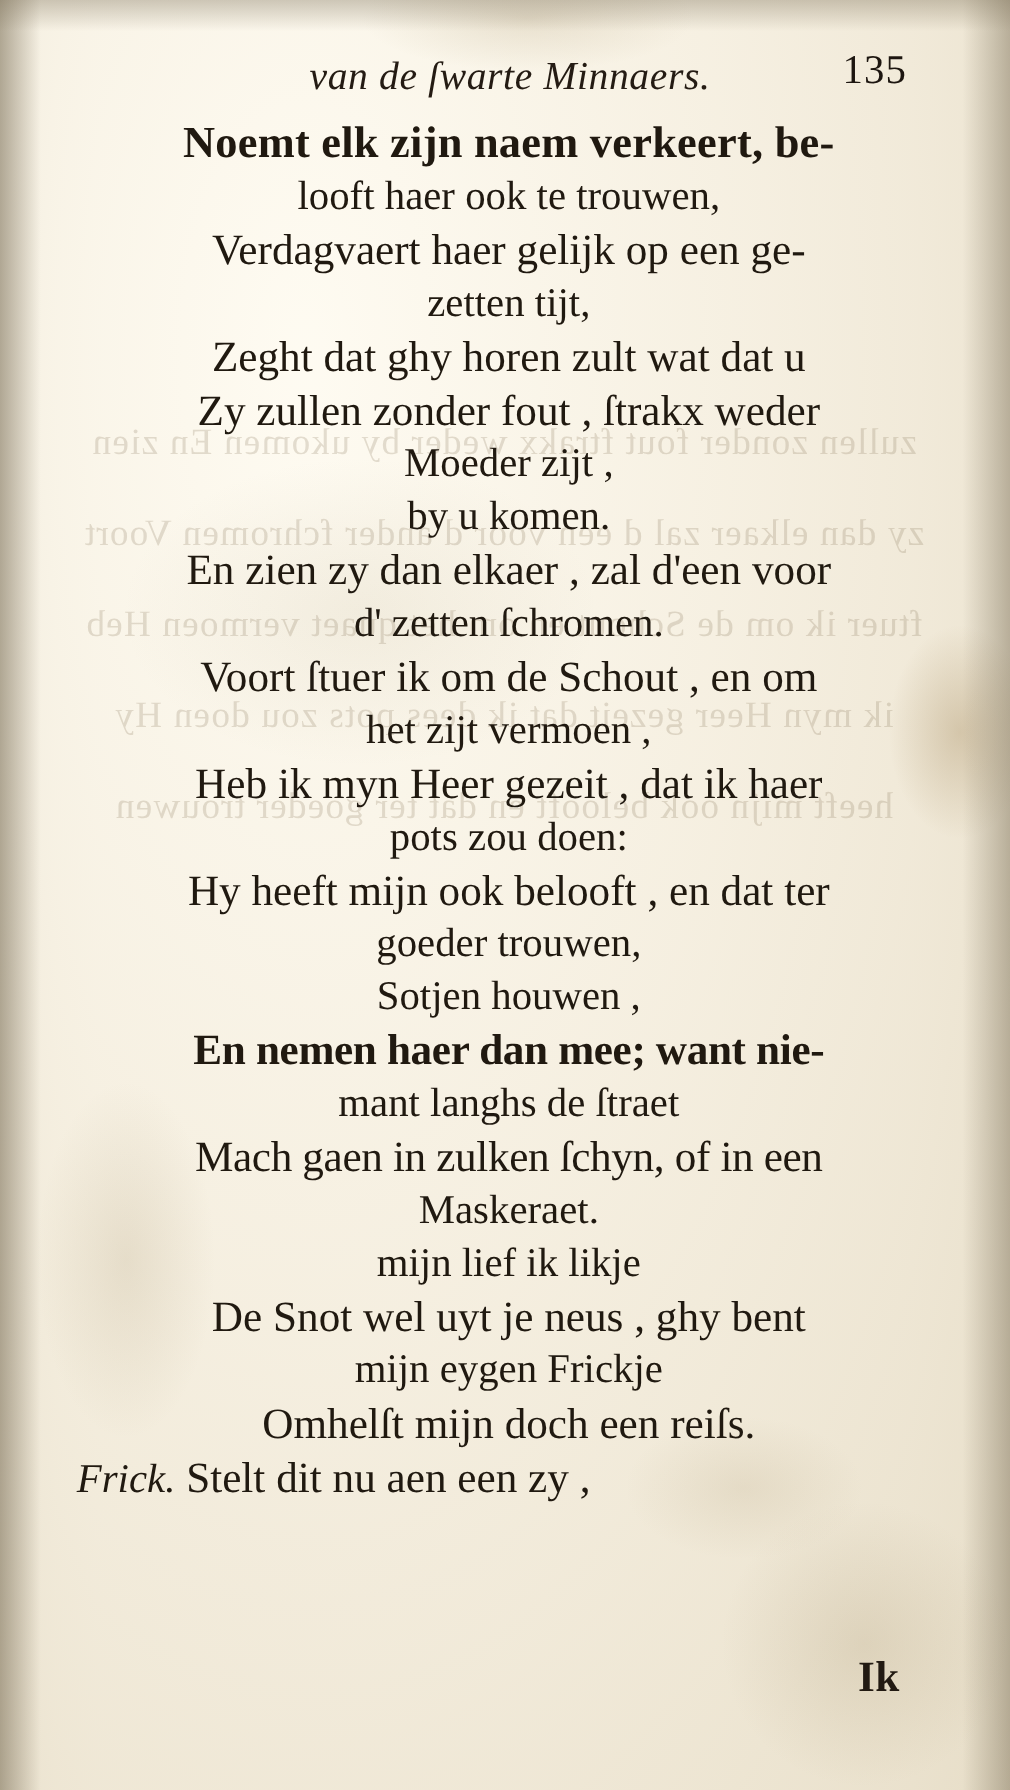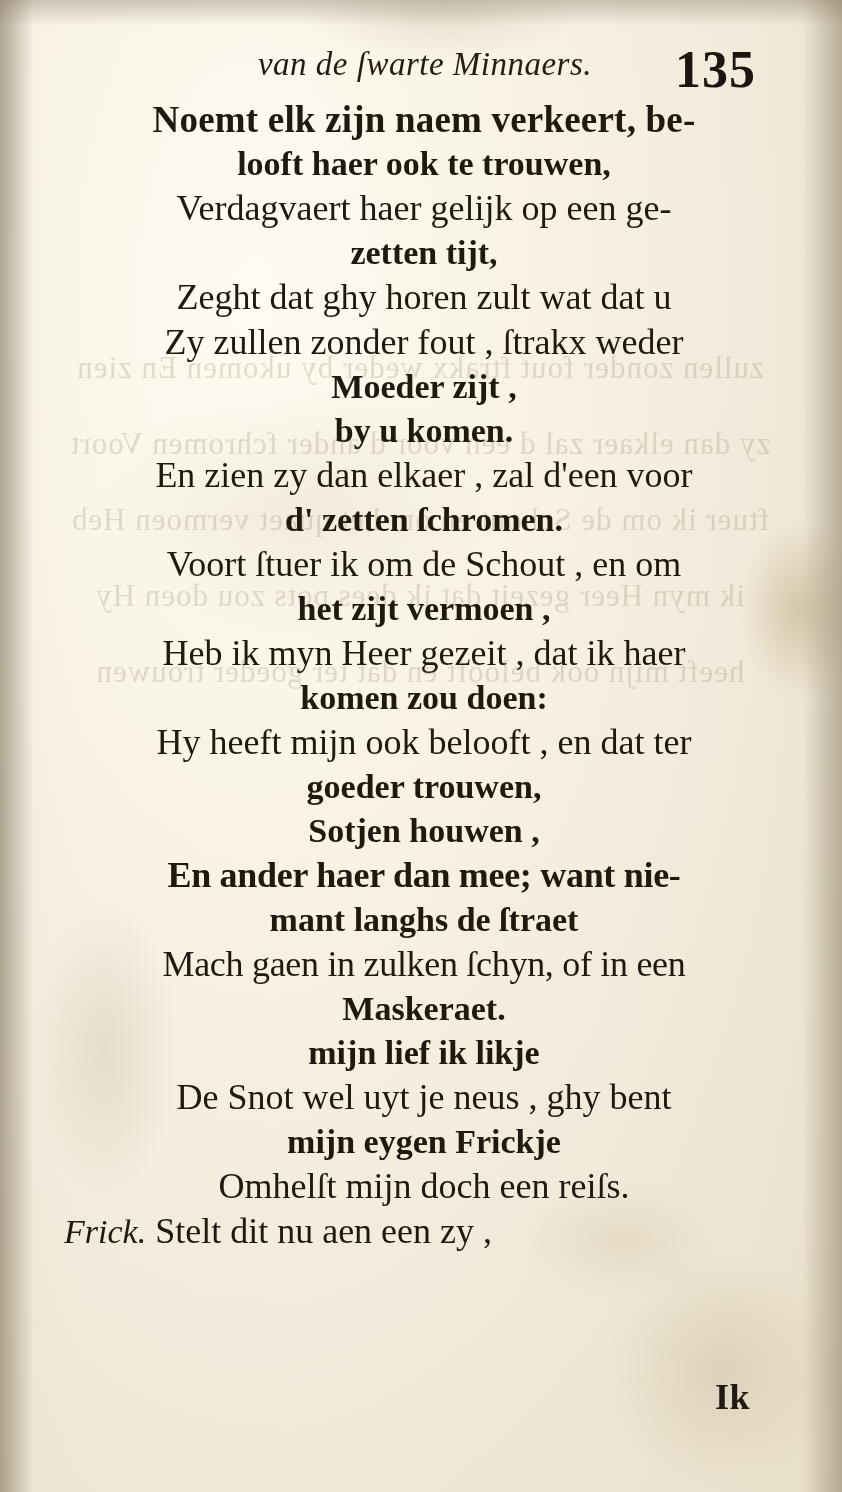--- a/index.html
+++ b/index.html
@@ -90,24 +90,24 @@
     font-size: 33px;
     color: #241b13;
     letter-spacing: 0.5px;
     margin-left: 8px;
   }
   .page-number {
     position: absolute;
     right: 50px;
     top: 40px;
     font-family: "Liberation Serif", serif;
-    font-size: 52px;
+    font-size: 34px;
     color: #1d1610;
     letter-spacing: 1px;
-    font-weight: 700;
+    font-weight: 400;
   }
 
   .verse {
     margin-top: 14px;
     padding: 0 16px 0 22px;
   }
   .line {
     font-family: "Liberation Serif", serif;
     color: #201910;
     font-size: 36px;
@@ -117,21 +117,20 @@
     text-rendering: optimizeLegibility;
   }
   .line.first {
     font-size: 37px;
     font-weight: 600;
     letter-spacing: 0.2px;
   }
   .line.cont {
     font-size: 34px;
     line-height: 44px;
-    font-weight: bold;
   }
   .line.speaker {
     text-align: left;
     padding-left: 6px;
   }
   .spk {
     font-style: italic;
     font-size: 34px;
   }
   .line.tight { letter-spacing: -0.3px; }
@@ -179,25 +178,25 @@
       <div class="line cont">zetten tijt,</div>
       <div class="line">Zeght dat ghy horen zult wat dat u</div>
       <div class="line">Zy zullen zonder fout , ſtrakx weder</div>
       <div class="line cont">Moeder zijt ,</div>
       <div class="line cont">by u komen.</div>
       <div class="line">En zien zy dan elkaer , zal d'een voor</div>
       <div class="line cont">d' zetten ſchromen.</div>
       <div class="line">Voort ſtuer ik om de Schout , en om</div>
       <div class="line cont">het zijt vermoen ,</div>
       <div class="line">Heb ik myn Heer gezeit , dat ik haer</div>
-      <div class="line cont">komen zou doen:</div>
+      <div class="line cont">pots zou doen:</div>
       <div class="line">Hy heeft mijn ook belooft , en dat ter</div>
       <div class="line cont">goeder trouwen,</div>
       <div class="line cont">Sotjen houwen ,</div>
-      <div class="line bold tight">En ander haer dan mee; want nie-</div>
+      <div class="line bold tight">En nemen haer dan mee; want nie-</div>
       <div class="line cont">mant langhs de ſtraet</div>
       <div class="line tight">Mach gaen in zulken ſchyn, of in een</div>
       <div class="line cont">Maskeraet.</div>
 
       <div class="line cont">mijn lief ik likje</div>
       <div class="line">De Snot wel uyt je neus , ghy bent</div>
       <div class="line cont">mijn eygen Frickje</div>
       <div class="line">Omhelſt mijn doch een reiſs.</div>
 
       <div class="line speaker"><span class="spk">Frick.</span> <span>Stelt dit nu aen een zy ,</span></div>

